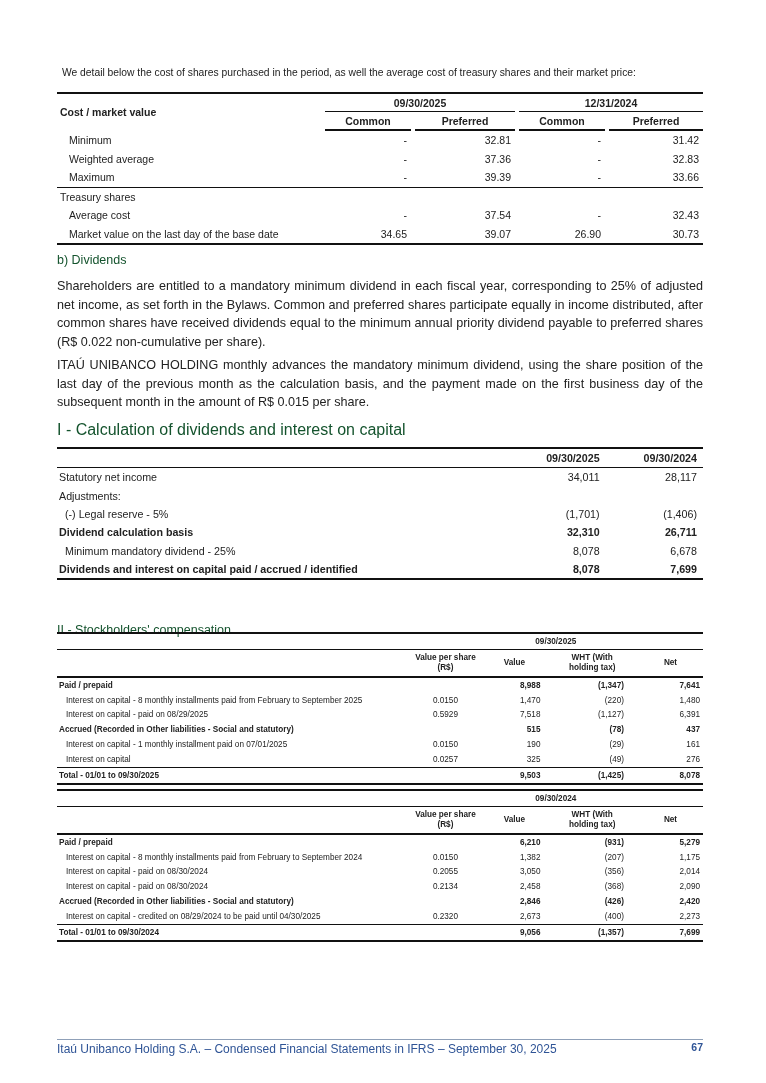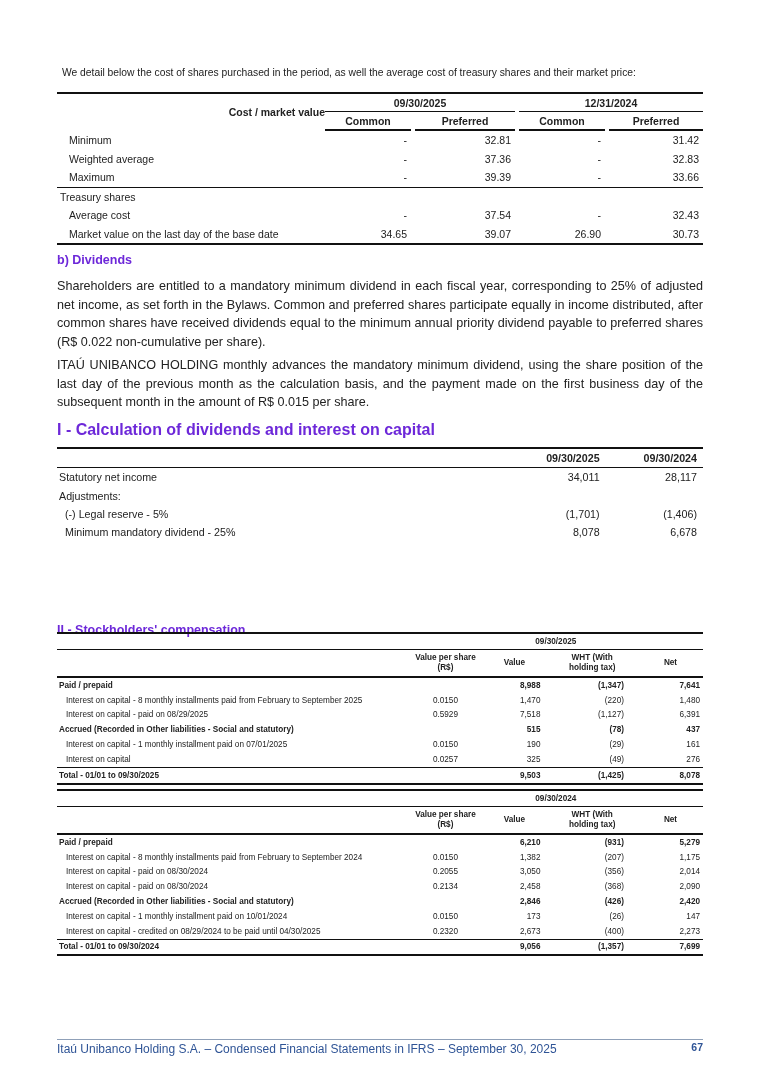--- a/index.html
+++ b/index.html
@@ -8,31 +8,31 @@
   .intro { position: absolute; top: 67px; left: 5px; font-size: 10.3px; color: #222; white-space: nowrap; }
 
   
   table { border-collapse: collapse; width: 100%; }
   .t1 { position: absolute; top: 92px; left: 0; width: 646px; font-size: 10.5px; }
   .t1 .topline td { border-top: 2.5px solid #111; padding: 0; height: 0; }
   .t1 th { font-weight: bold; font-size: 10.5px; }
   .t1 .hdr1 th { height: 17px; padding: 0; }
   .t1 .hdr2 th { height: 17px; padding: 0; }
   .t1 .date-cell { border-bottom: 1.5px solid #111; text-align: center; }
-  .t1 .col-label { text-align: right; padding-left: 3px !important; vertical-align: middle; }
+  .t1 .col-label { text-align: left; padding-left: 3px !important; vertical-align: middle; }
   .t1 .sub-hdr { text-align: center; border-bottom: 2.5px solid #111; }
   .t1 .gap { width: 4px; }
   .t1 td { height: 18.5px; padding: 0; }
   .t1 td.num { text-align: right; padding-right: 4px; }
   .t1 td.lbl { padding-left: 12px; }
   .t1 td.lbl-top { padding-left: 3px; }
   .t1 tr.sep td { border-top: 1.2px solid #111; }
   .t1 tr.last td { border-bottom: 2.5px solid #111; }
 
-  .h-orange { color: #6d28d9; font-weight: bold; }
+  .h-orange { color: #14532d; font-weight: normal; }
   .sec-b { position: absolute; top: 253px; left: 0; font-size: 12.5px; }
   .para { position: absolute; left: 0; width: 646px; font-size: 12.6px; line-height: 18.6px; text-align: justify; color: #222; }
   .p1 { top: 277px; }
   .p2 { top: 356px; }
   .sec-i { position: absolute; top: 421px; left: 0; font-size: 16px; }
 
   
   .t2 { position: absolute; top: 447px; left: 0; width: 646px; font-size: 10.7px; }
   .t2 td, .t2 th { padding: 0; height: 18.4px; }
   .t2 thead th { border-top: 2.5px solid #111; border-bottom: 1.5px solid #111; font-weight: bold; height: 18px; text-align: right; padding-right: 6px; }
@@ -191,24 +191,34 @@
       <tr>
         <td class="c1">Adjustments:</td>
         <td class="c2"></td>
         <td class="c3"></td>
       </tr>
       <tr>
         <td class="c1 indent">(-)  Legal reserve - 5%</td>
         <td class="c2">(1,701)</td>
         <td class="c3">(1,406)</td>
       </tr>
+      <tr class="bold">
+        <td class="c1">Dividend calculation basis</td>
+        <td class="c2">32,310</td>
+        <td class="c3">26,711</td>
+      </tr>
       <tr>
         <td class="c1 indent">Minimum mandatory dividend - 25%</td>
         <td class="c2">8,078</td>
         <td class="c3">6,678</td>
+      </tr>
+      <tr class="bold last">
+        <td class="c1">Dividends and interest on capital paid / accrued / identified</td>
+        <td class="c2">8,078</td>
+        <td class="c3">7,699</td>
       </tr>
     </tbody>
   </table>
 
   <div class="sec-ii h-orange">II - Stockholders' compensation</div>
 
   <table class="tc tc1">
     <colgroup>
         <col class="cdesc">
         <col style="width:76px">
@@ -335,27 +345,20 @@
       <td class="net">2,090</td>
     </tr>
     <tr class="bold">
       <td class="lbl">Accrued (Recorded in Other liabilities - Social and statutory)</td>
       <td class="vps"></td>
       <td class="val">2,846</td>
       <td class="wht">(426)</td>
       <td class="net">2,420</td>
     </tr>
     <tr>
-      <td class="lbl indent">Interest on capital - 1 monthly installment paid on 10/01/2024</td>
-      <td class="vps">0.0150</td>
-      <td class="val">173</td>
-      <td class="wht">(26)</td>
-      <td class="net">147</td>
-    </tr>
-    <tr>
       <td class="lbl indent">Interest on capital - credited on 08/29/2024 to be paid until 04/30/2025</td>
       <td class="vps">0.2320</td>
       <td class="val">2,673</td>
       <td class="wht">(400)</td>
       <td class="net">2,273</td>
     </tr>
     <tr class="total">
       <td class="lbl">Total -  01/01 to 09/30/2024</td>
       <td class="vps"></td>
       <td class="val">9,056</td>

